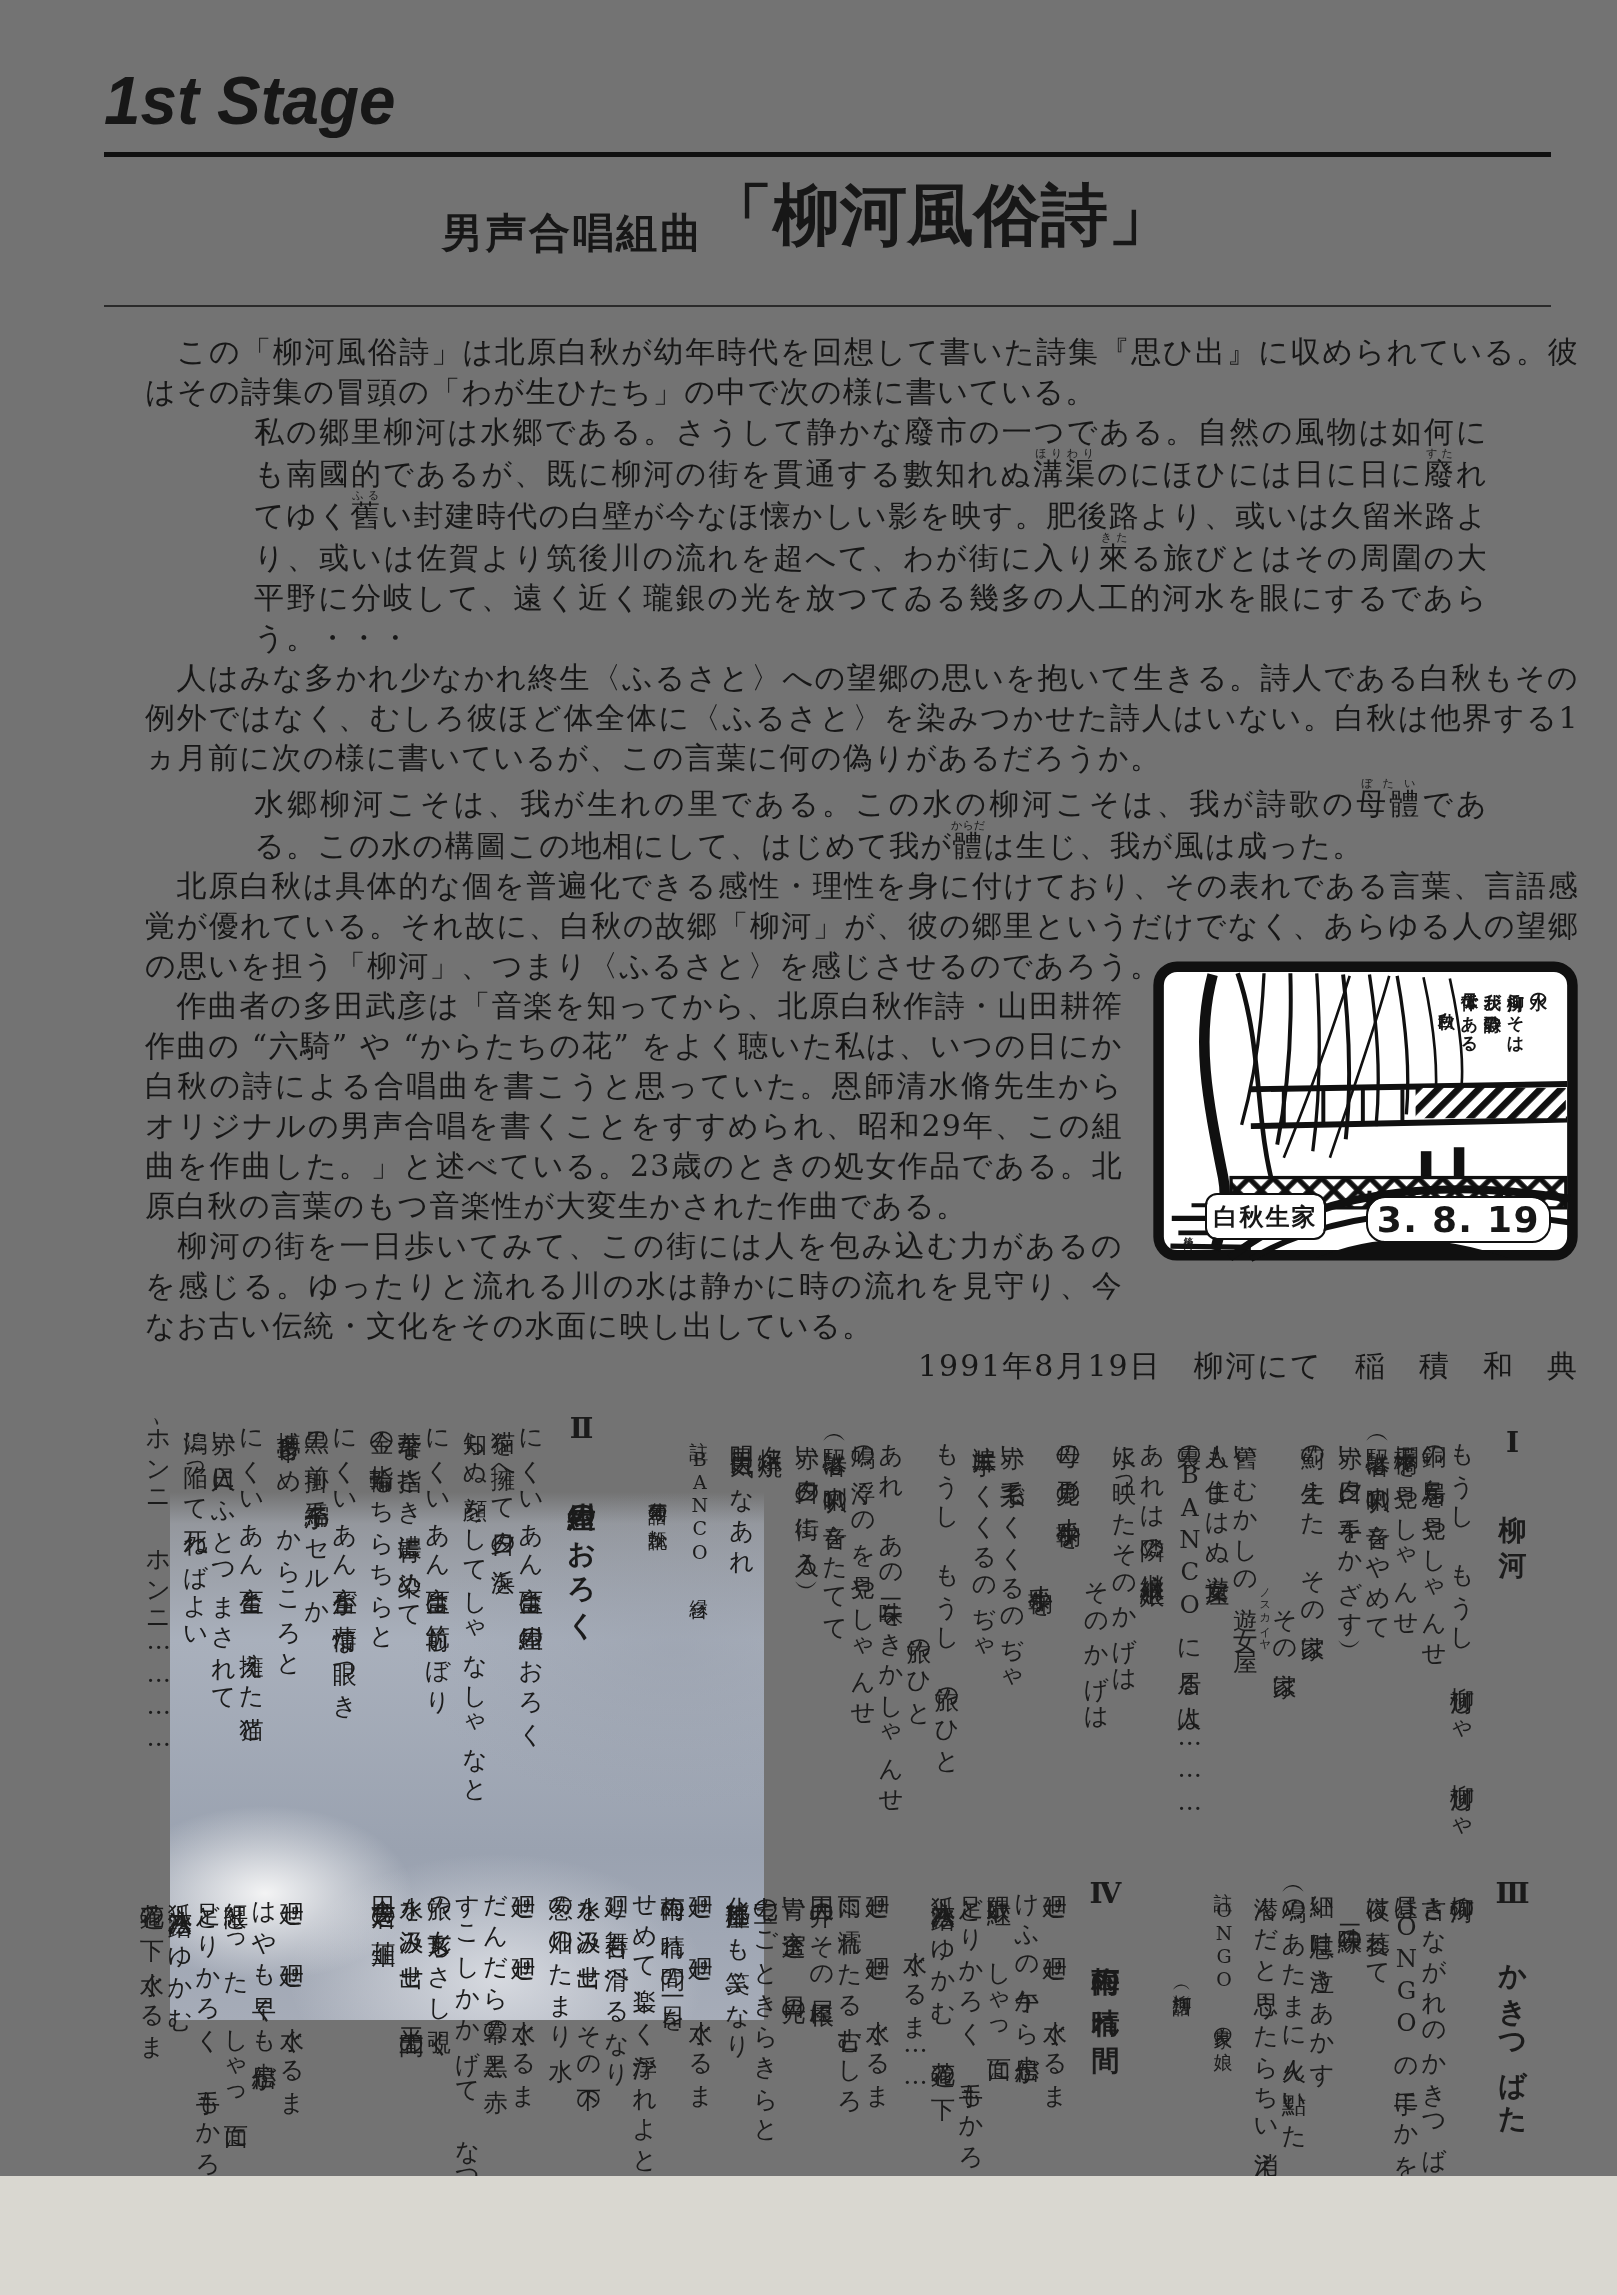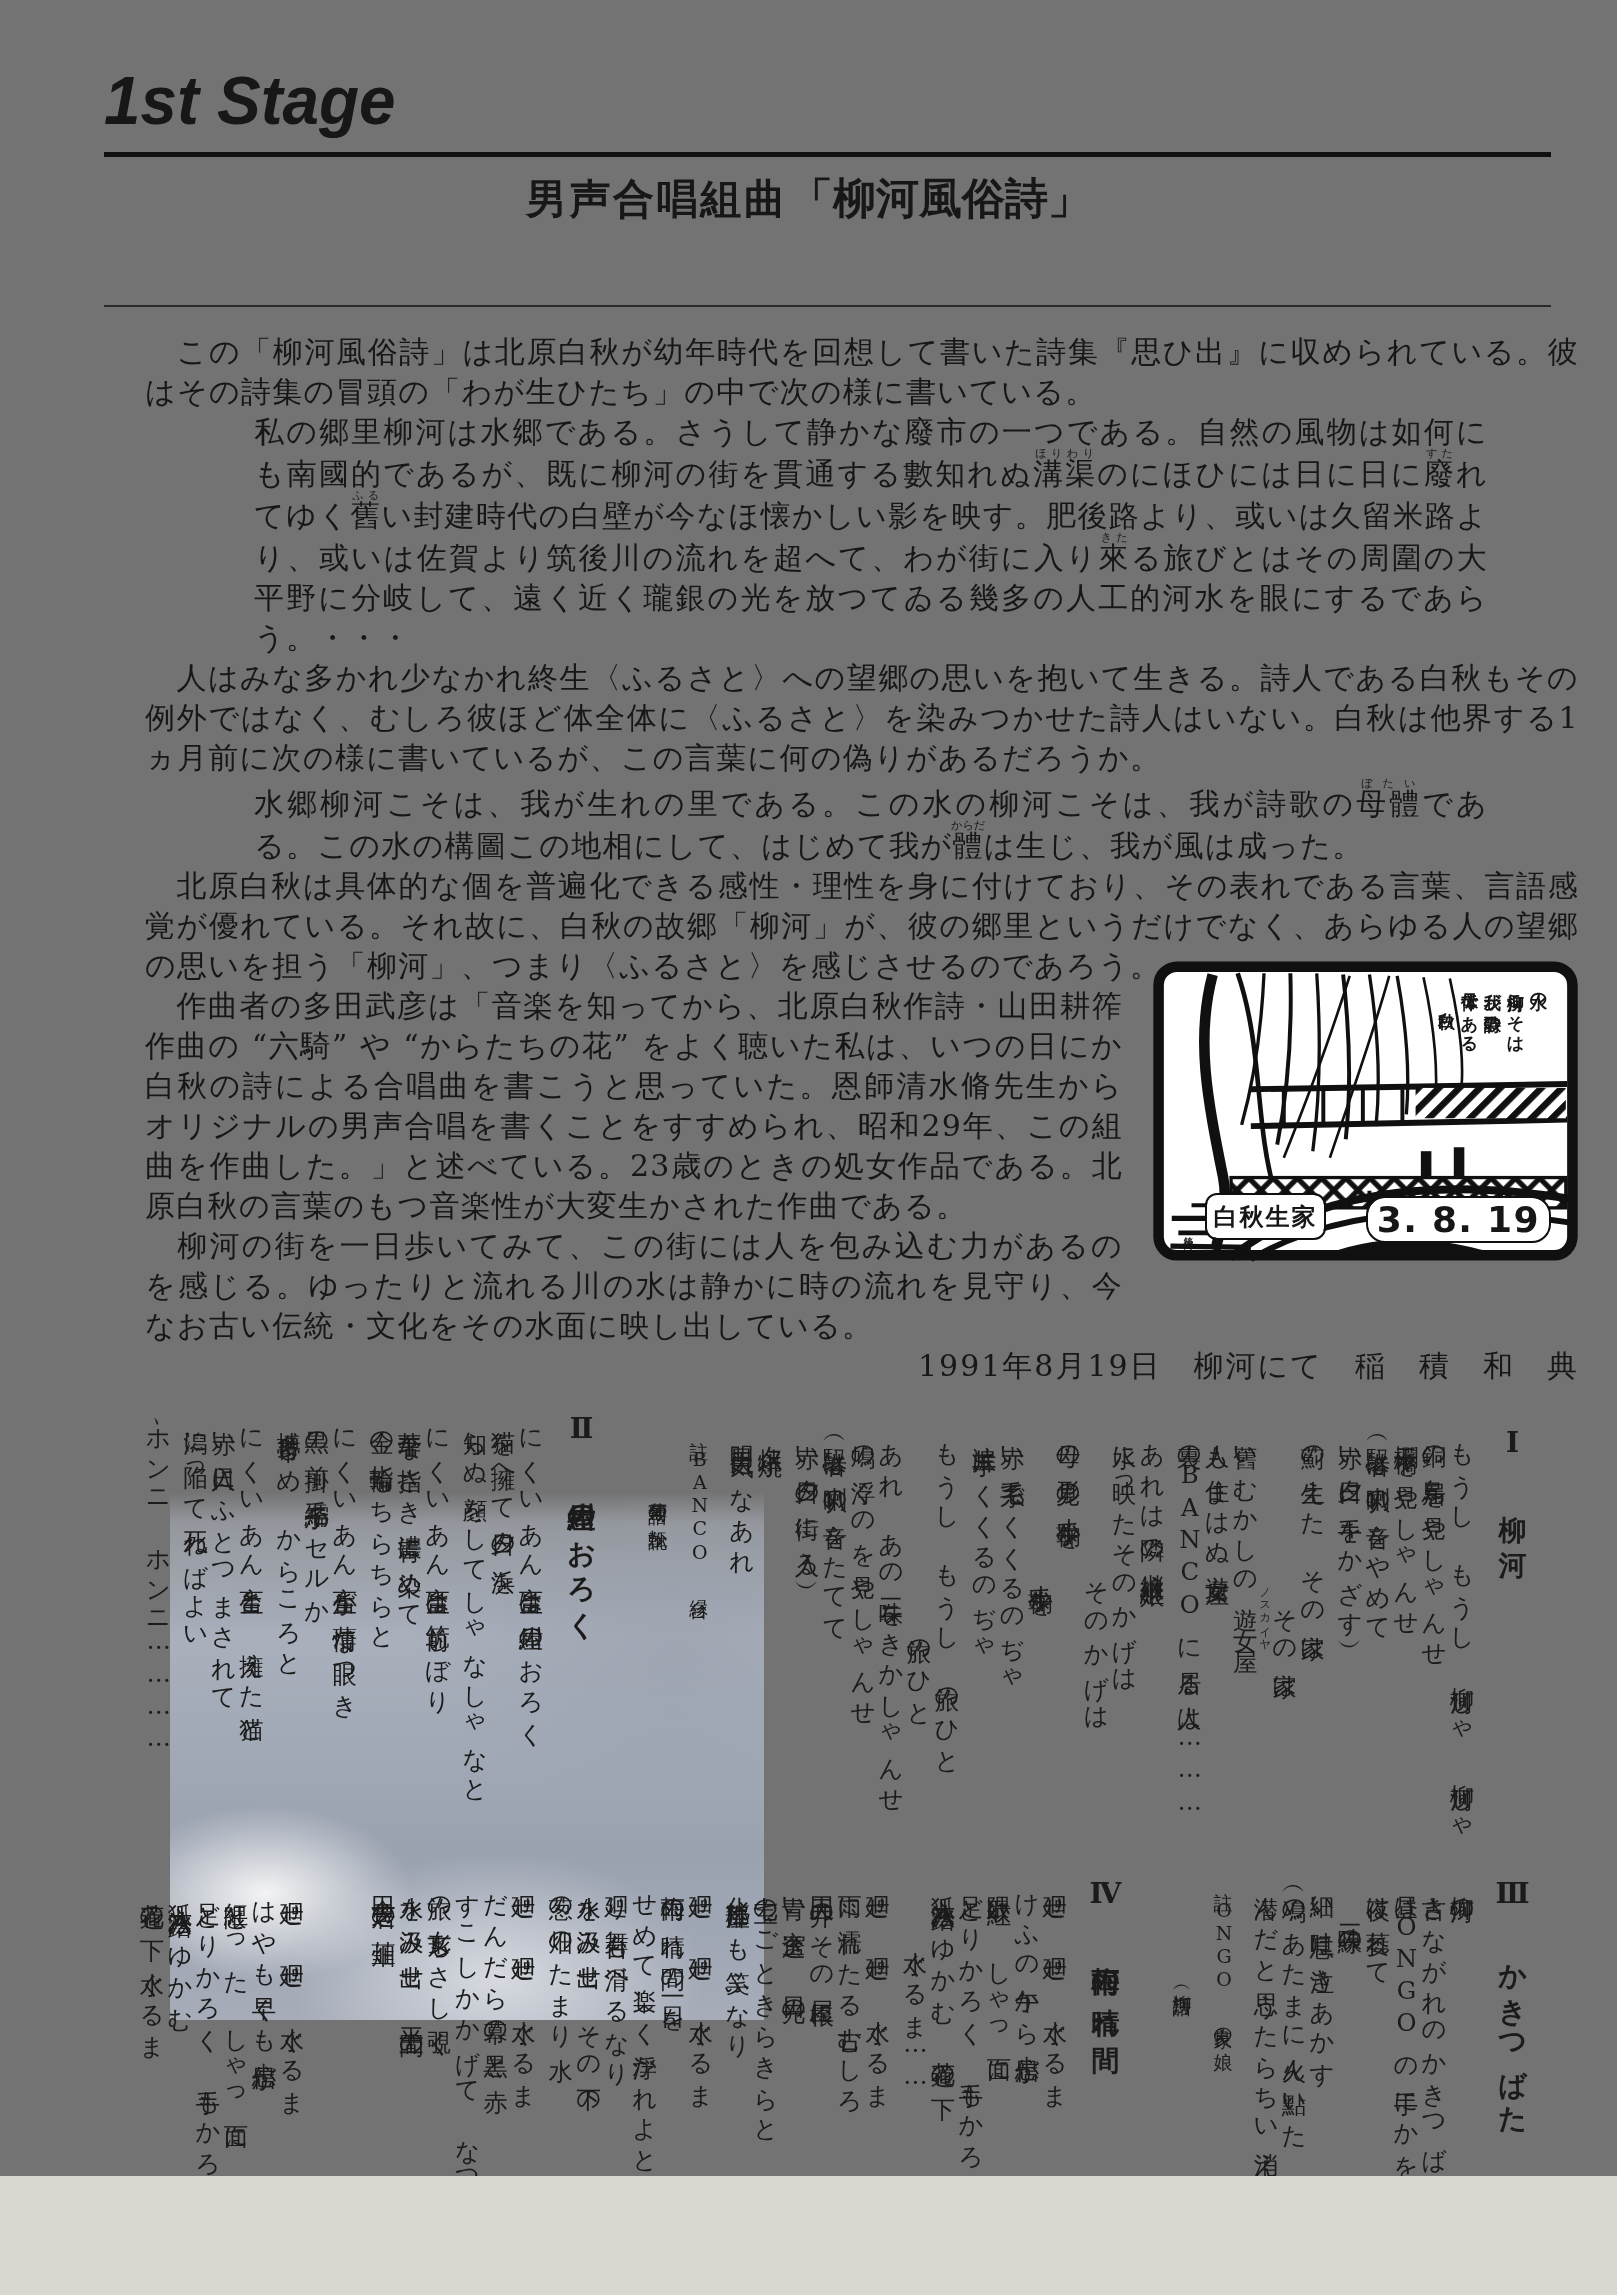--- a/index.html
+++ b/index.html
@@ -2,23 +2,23 @@
 <html style="font-size:10.6px"><head>
 <meta charset="utf-8">
 <style>
   html,body{margin:0;padding:0;background:#d9d7d0;}
   .page{position:relative;width:1617px;height:2176px;background:#737373;overflow:hidden;
         font-family:"DejaVu Serif","Liberation Serif",serif;color:#171717;}
   
   .stage{position:absolute;left:104px;top:61px;font-family:"Liberation Sans","DejaVu Sans",sans-serif;
          font-size:69px;font-weight:bold;font-style:italic;letter-spacing:0px;transform:scaleX(.95);transform-origin:left top;}
   .rule1{position:absolute;left:104px;top:152px;width:1447px;height:4.6px;background:#101010;}
-  .title-row{position:absolute;left:0;top:170px;width:1617px;display:flex;justify-content:center;align-items:center;gap:2.6px;}
+  .title-row{position:absolute;left:0;top:170px;width:1617px;display:flex;justify-content:center;align-items:flex-end;gap:2.6px;}
   .title-prefix{font-size:41px;font-weight:700;letter-spacing:2.6px;}
-  .title-main{font-size:43px;font-weight:800;letter-spacing:0px;}
+  .title-main{font-size:67px;font-weight:800;letter-spacing:0px;}
   .rule2{position:absolute;left:104px;top:305px;width:1447px;height:2px;background:#2a2a2a;}
   
   .article{position:absolute;left:107px;top:332px;width:1434px;font-size:30px;line-height:40px;
            text-align:justify;letter-spacing:1.3px;margin-left:38px;}
   .article p{margin:0;}
   .quote{padding-left:109px;padding-right:91px;margin:6.6px 0;line-height:40px;}
   ruby rt{font-size:11.2px;letter-spacing:0;}
   .dateline{text-align:right;font-size:30px;letter-spacing:2px;margin-top:12px;}
   
   .stamp{float:right;width:427px;height:302px;margin:-26px 0 17px 29px;position:relative;}

